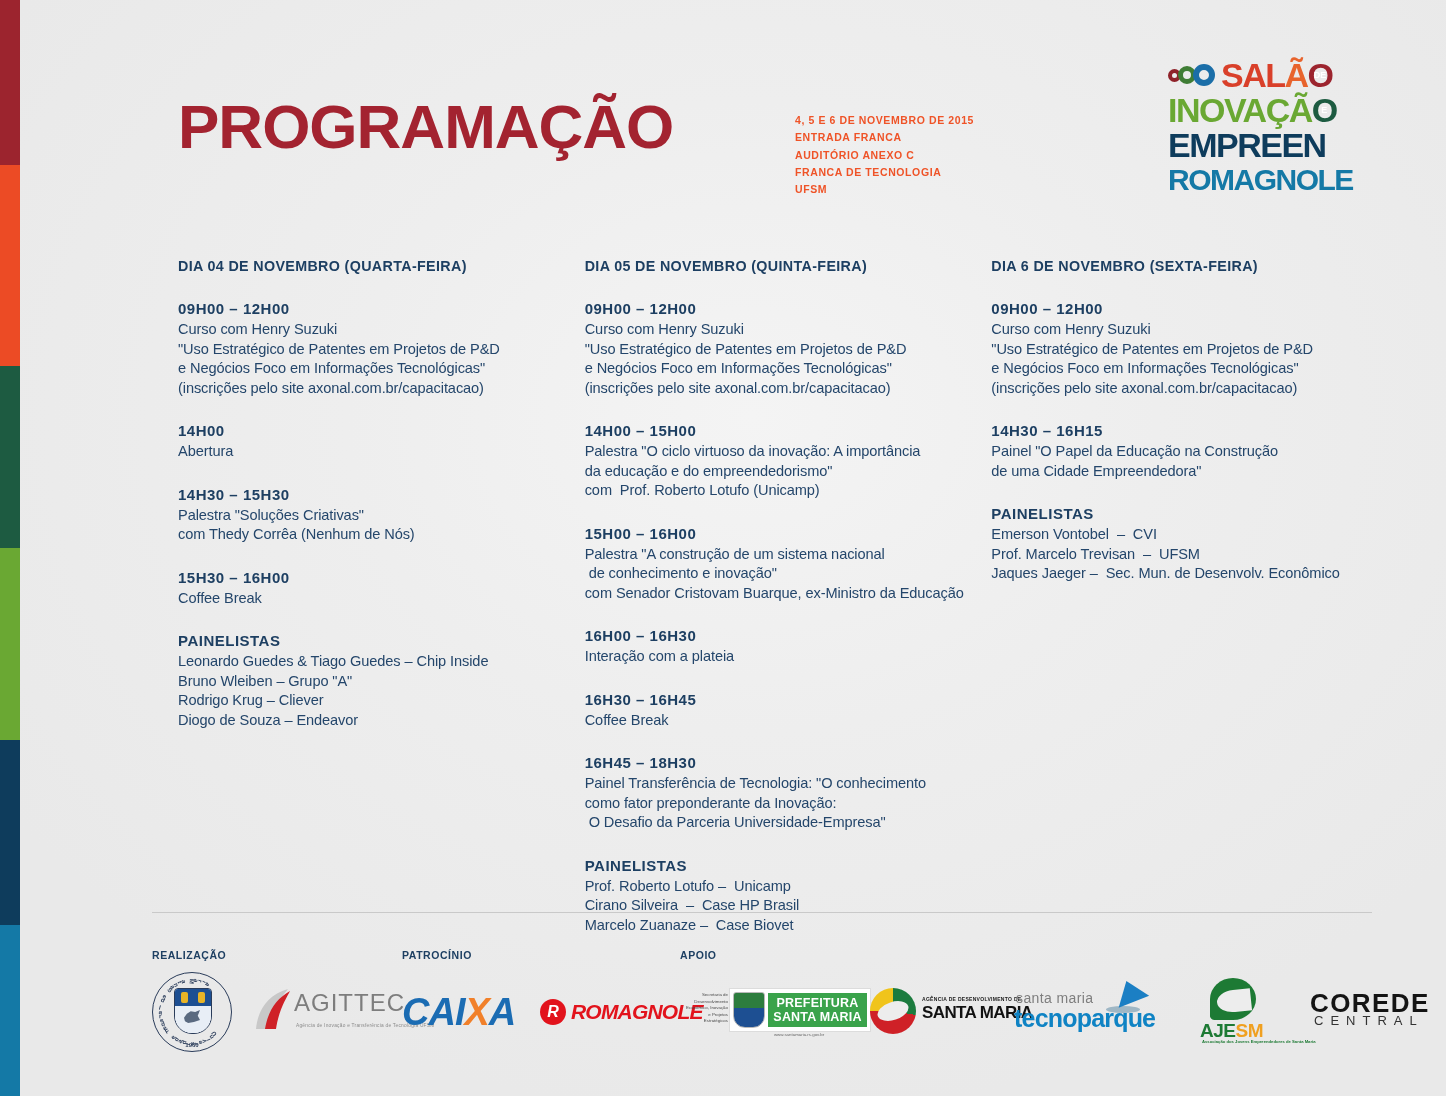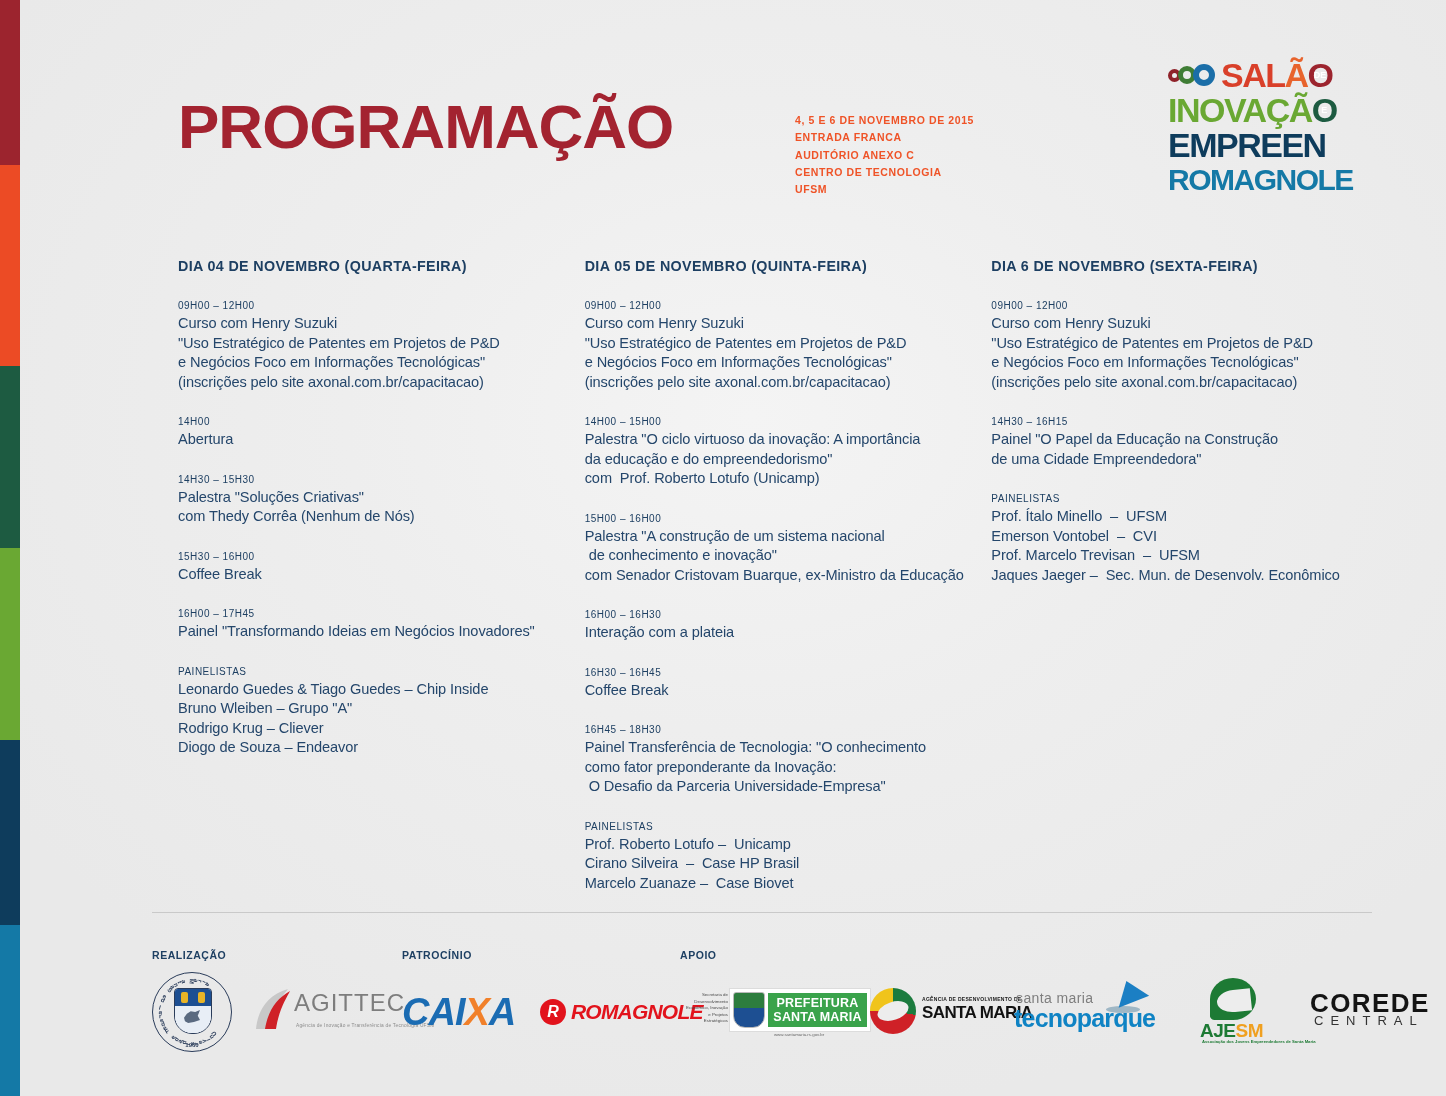--- a/index.html
+++ b/index.html
@@ -120,22 +120,22 @@
     letter-spacing: 0.35px;
     margin-bottom: 26px;
     white-space: nowrap;
   }
 
   .block { margin-bottom: 24px; }
   .block:last-child { margin-bottom: 0; }
 
   .blk-time {
     color: #1d3f62;
-    font-size: 10px;
-    font-weight: normal;
+    font-size: 15px;
+    font-weight: bold;
     letter-spacing: 0.5px;
     margin-bottom: 3px;
   }
   .blk-line {
     color: #24466b;
     font-size: 14.6px;
     line-height: 19.5px;
     letter-spacing: -0.1px;
     white-space: pre;
   }
@@ -401,21 +401,21 @@
       <div style="background: rgb(14, 60, 92); height: 185px;"></div>
       <div style="background: rgb(20, 121, 166); height: 171px;"></div>
     </div>
 
   <div class="title">PROGRAMAÇÃO</div>
 
   <div class="event-info">
     <div>4, 5 E 6 DE NOVEMBRO DE 2015</div>
     <div>ENTRADA FRANCA</div>
     <div>AUDITÓRIO ANEXO C</div>
-    <div>CENTRO DE TECNOLOGIA</div>
+    <div>FRANCA DE TECNOLOGIA</div>
     <div>UFSM</div>
   </div>
 
   <div class="brand">
     <div class="brand-row brand-r1">
       <span class="rings">
         <span class="ring a"></span>
         <span class="ring b"></span>
         <span class="ring c"></span>
       </span>
@@ -452,24 +452,20 @@
         <div class="block">
           <div class="blk-time">14H30 – 15H30</div>
           <div class="blk-line">Palestra "Soluções Criativas"</div>
           <div class="blk-line">com Thedy Corrêa (Nenhum de Nós)</div>
         </div>
         <div class="block">
           <div class="blk-time">15H30 – 16H00</div>
           <div class="blk-line">Coffee Break</div>
         </div>
         <div class="block">
-          <div class="blk-time">16H00 – 17H45</div>
-          <div class="blk-line">Painel "Transformando Ideias em Negócios Inovadores"</div>
-        </div>
-        <div class="block">
           <div class="blk-time">PAINELISTAS</div>
           <div class="blk-line">Leonardo Guedes &amp; Tiago Guedes – Chip Inside</div>
           <div class="blk-line">Bruno Wleiben – Grupo "A"</div>
           <div class="blk-line">Rodrigo Krug – Cliever</div>
           <div class="blk-line">Diogo de Souza – Endeavor</div>
         </div>
       </div>
       <div class="col">
         <div class="col-head">DIA 05 DE NOVEMBRO (QUINTA-FEIRA)</div>
         <div class="block">
@@ -521,21 +517,20 @@
           <div class="blk-line">e Negócios Foco em Informações Tecnológicas"</div>
           <div class="blk-line">(inscrições pelo site axonal.com.br/capacitacao)</div>
         </div>
         <div class="block">
           <div class="blk-time">14H30 – 16H15</div>
           <div class="blk-line">Painel "O Papel da Educação na Construção</div>
           <div class="blk-line">de uma Cidade Empreendedora"</div>
         </div>
         <div class="block">
           <div class="blk-time">PAINELISTAS</div>
-          <div class="blk-line">Prof. Ítalo Minello  –  UFSM</div>
           <div class="blk-line">Emerson Vontobel  –  CVI</div>
           <div class="blk-line">Prof. Marcelo Trevisan  –  UFSM</div>
           <div class="blk-line">Jaques Jaeger –  Sec. Mun. de Desenvolv. Econômico</div>
         </div>
       </div>
     </div>
 
   <div class="divider"></div>
 
   <div class="footer">

